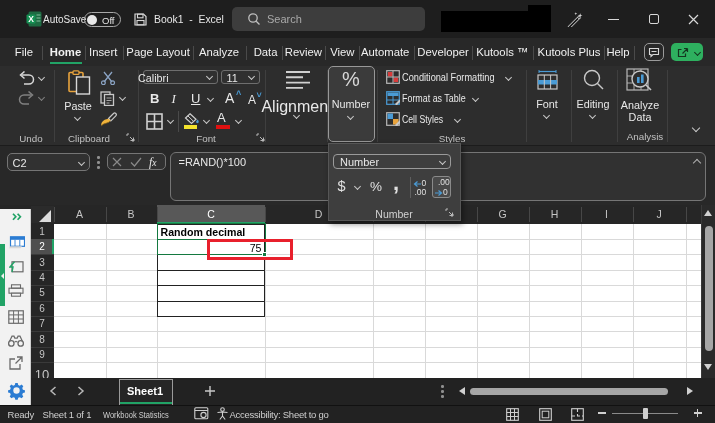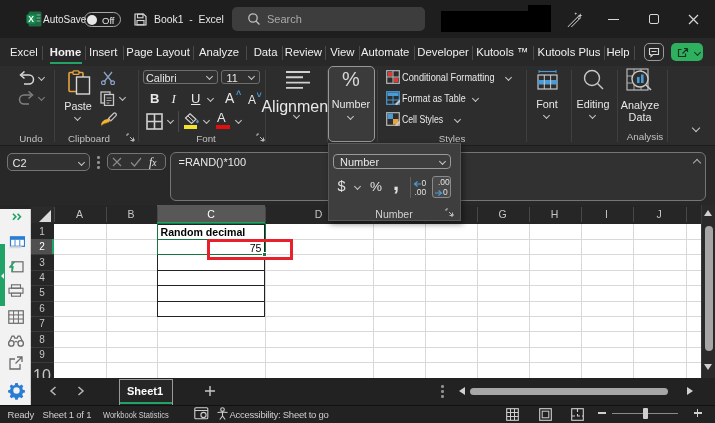--- a/index.html
+++ b/index.html
@@ -44,21 +44,21 @@
 <path d="M3.5 14.2 L12.5 5.2 l1.8 1.8 L5.3 16 l-2.8 .9 z M12.5 5.2 l1.2-1.2 1.8 1.8 -1.2 1.2" fill="none" stroke="#d8d8d8" stroke-width="1"></path>
 <path d="M15.2 1.2 l.6 1.7 1.7 .6 -1.7 .6 -.6 1.7 -.6 -1.7 -1.7 -.6 1.7 -.6 z" fill="#d8d8d8"></path>
 <path d="M10.8 0.2 l.4 1.1 1.1 .4 -1.1 .4 -.4 1.1 -.4 -1.1 -1.1 -.4 1.1 -.4 z" fill="#d8d8d8"></path>
 </svg>
 <div class="ab" style="left:608px;top:19px;width:11px;height:1.4px;background:#d8d8d8"></div>
 <div class="ab" style="left:649px;top:14px;width:9.5px;height:9.5px;border:1.3px solid #d8d8d8;border-radius:2px"></div>
 <svg class="ab" style="left:688px;top:14px" width="11" height="11" viewBox="0 0 11 11">
 <path d="M1 1 L10 10 M10 1 L1 10" stroke="#d8d8d8" stroke-width="1.2"></path>
 </svg>
 <div class="ab" style="left:0;top:38px;width:715px;height:28px;background:#282828"></div>
-<div class="t" style="left:23.9px;top:45.5px;transform:translateX(-50%);font-size:11.3px;color:#f0f0f0">Excel</div>
+<div class="t" style="left:23.9px;top:45.5px;transform:translateX(-50%);font-size:11.3px;color:#f0f0f0">File</div>
 <div class="t" style="left:65.5px;top:45.5px;transform:translateX(-50%);font-size:11.3px;font-weight:bold;color:#f0f0f0">Home</div>
 <div class="t" style="left:103.2px;top:45.5px;transform:translateX(-50%);font-size:11.3px;color:#f0f0f0">Insert</div>
 <div class="t" style="left:158.1px;top:45.5px;transform:translateX(-50%);font-size:11.3px;color:#f0f0f0">Page Layout</div>
 <div class="t" style="left:219.0px;top:45.5px;transform:translateX(-50%);font-size:11.3px;color:#f0f0f0">Analyze</div>
 <div class="t" style="left:265.6px;top:45.5px;transform:translateX(-50%);font-size:11.3px;color:#f0f0f0">Data</div>
 <div class="t" style="left:303.4px;top:45.5px;transform:translateX(-50%);font-size:11.3px;color:#f0f0f0">Review</div>
 <div class="t" style="left:342.4px;top:45.5px;transform:translateX(-50%);font-size:11.3px;color:#f0f0f0">View</div>
 <div class="t" style="left:385.2px;top:45.5px;transform:translateX(-50%);font-size:11.3px;color:#f0f0f0">Automate</div>
 <div class="t" style="left:443.1px;top:45.5px;transform:translateX(-50%);font-size:11.3px;color:#f0f0f0">Developer</div>
 <div class="t" style="left:502.2px;top:45.5px;transform:translateX(-50%);font-size:11.3px;color:#f0f0f0">Kutools ™</div>
@@ -136,21 +136,21 @@
 <path d="M9.5 7.5 L14.5 2.5 a1.6 1.6 0 0 1 2.3 2.3 L11.8 9.8 z" fill="none" stroke="#c8c8c8" stroke-width="1.2"></path>
 <path d="M9.5 7.8 L11.5 9.8 C9 13 5 11.5 2.5 14.8 C1.5 12.5 3.5 8.5 9.5 7.8 z" fill="#f0b43c"></path>
 <path d="M2.5 14.8 C5 11.5 9 13 11.5 9.8" fill="none" stroke="#8a6010" stroke-width="0.7"></path>
 </svg>
 <div class="t" style="left:89px;top:132.5px;transform:translateX(-50%);font-size:9.8px;color:#c2c2c2">Clipboard</div>
 <svg class="ab dlg" style="left:126px;top:132.5px" width="9" height="9" viewBox="0 0 9 9">
 <path d="M1 3 V1 H3 M6 8 H8 V6 M4 4 L7.5 7.5 M7.5 4.5 V7.5 H4.5" fill="none" stroke="#b8b8b8" stroke-width="1"></path>
 </svg>
 
 <div class="ab" style="left:142.5px;top:70px;width:75.5px;height:13.5px;border:1px solid #6e6e6e;border-radius:3px;background:#303030"></div>
-<div class="t" style="left:146px;top:71.5px;font-size:10.8px">Calibri</div>
+<div class="t" style="left:138px;top:71.5px;font-size:10.8px">Calibri</div>
 <div class="chv" style="left:207px;top:73.5px"></div>
 <div class="ab" style="left:221px;top:70px;width:39px;height:13.5px;border:1px solid #6e6e6e;border-radius:3px;background:#303030"></div>
 <div class="t" style="left:226.5px;top:71.5px;font-size:10.8px">11</div>
 <div class="chv" style="left:249px;top:73.5px"></div>
 <div class="t" style="left:150px;top:91px;font-size:13px;font-weight:bold">B</div>
 <div class="t" style="left:171.5px;top:91px;font-size:13px;font-style:italic;font-family:'Liberation Serif',serif">I</div>
 <div class="t" style="left:191px;top:91px;font-size:13px;text-decoration:underline">U</div>
 <div class="chv" style="left:208px;top:96px"></div>
 <div class="t" style="left:225px;top:90px;font-size:14px">A</div>
 <div class="t" style="left:236px;top:87.5px;font-size:9px;color:#4a9bd5;font-weight:bold">˄</div>
@@ -301,21 +301,21 @@
 <div class="t" style="left:42px;top:287.3px;transform:translateX(-50%);font-size:10px;color:#c6c6c6">5</div>
 <div class="ab" style="left:31px;top:300.5px;width:23px;height:1px;background:#3a3a3a"></div>
 <div class="t" style="left:42px;top:302.7px;transform:translateX(-50%);font-size:10px;color:#c6c6c6">6</div>
 <div class="ab" style="left:31px;top:315.9px;width:23px;height:1px;background:#3a3a3a"></div>
 <div class="t" style="left:42px;top:318.09999999999997px;transform:translateX(-50%);font-size:10px;color:#c6c6c6">7</div>
 <div class="ab" style="left:31px;top:331.29999999999995px;width:23px;height:1px;background:#3a3a3a"></div>
 <div class="t" style="left:42px;top:333.5px;transform:translateX(-50%);font-size:10px;color:#c6c6c6">8</div>
 <div class="ab" style="left:31px;top:346.7px;width:23px;height:1px;background:#3a3a3a"></div>
 <div class="t" style="left:42px;top:348.9px;transform:translateX(-50%);font-size:10px;color:#c6c6c6">9</div>
 <div class="ab" style="left:31px;top:362.09999999999997px;width:23px;height:1px;background:#3a3a3a"></div>
-<div class="t" style="left:42px;top:367px;transform:translateX(-50%);font-size:16px;color:#c6c6c6">10</div>
+<div class="t" style="left:42px;top:367px;transform:translateX(-50%);font-size:13px;color:#c6c6c6">10</div>
 <div class="ab" style="left:31px;top:377.5px;width:23px;height:1px;background:#3a3a3a"></div>
 <div class="ab" style="left:54px;top:223.5px;width:647px;height:154px;background:#fff"></div>
 <div class="gl" style="left:105.5px;top:223.5px;width:1px;height:154px"></div>
 <div class="gl" style="left:157px;top:223.5px;width:1px;height:154px"></div>
 <div class="gl" style="left:265px;top:223.5px;width:1px;height:154px"></div>
 <div class="gl" style="left:372.5px;top:223.5px;width:1px;height:154px"></div>
 <div class="gl" style="left:425px;top:223.5px;width:1px;height:154px"></div>
 <div class="gl" style="left:476.5px;top:223.5px;width:1px;height:154px"></div>
 <div class="gl" style="left:528.5px;top:223.5px;width:1px;height:154px"></div>
 <div class="gl" style="left:580.5px;top:223.5px;width:1px;height:154px"></div>

